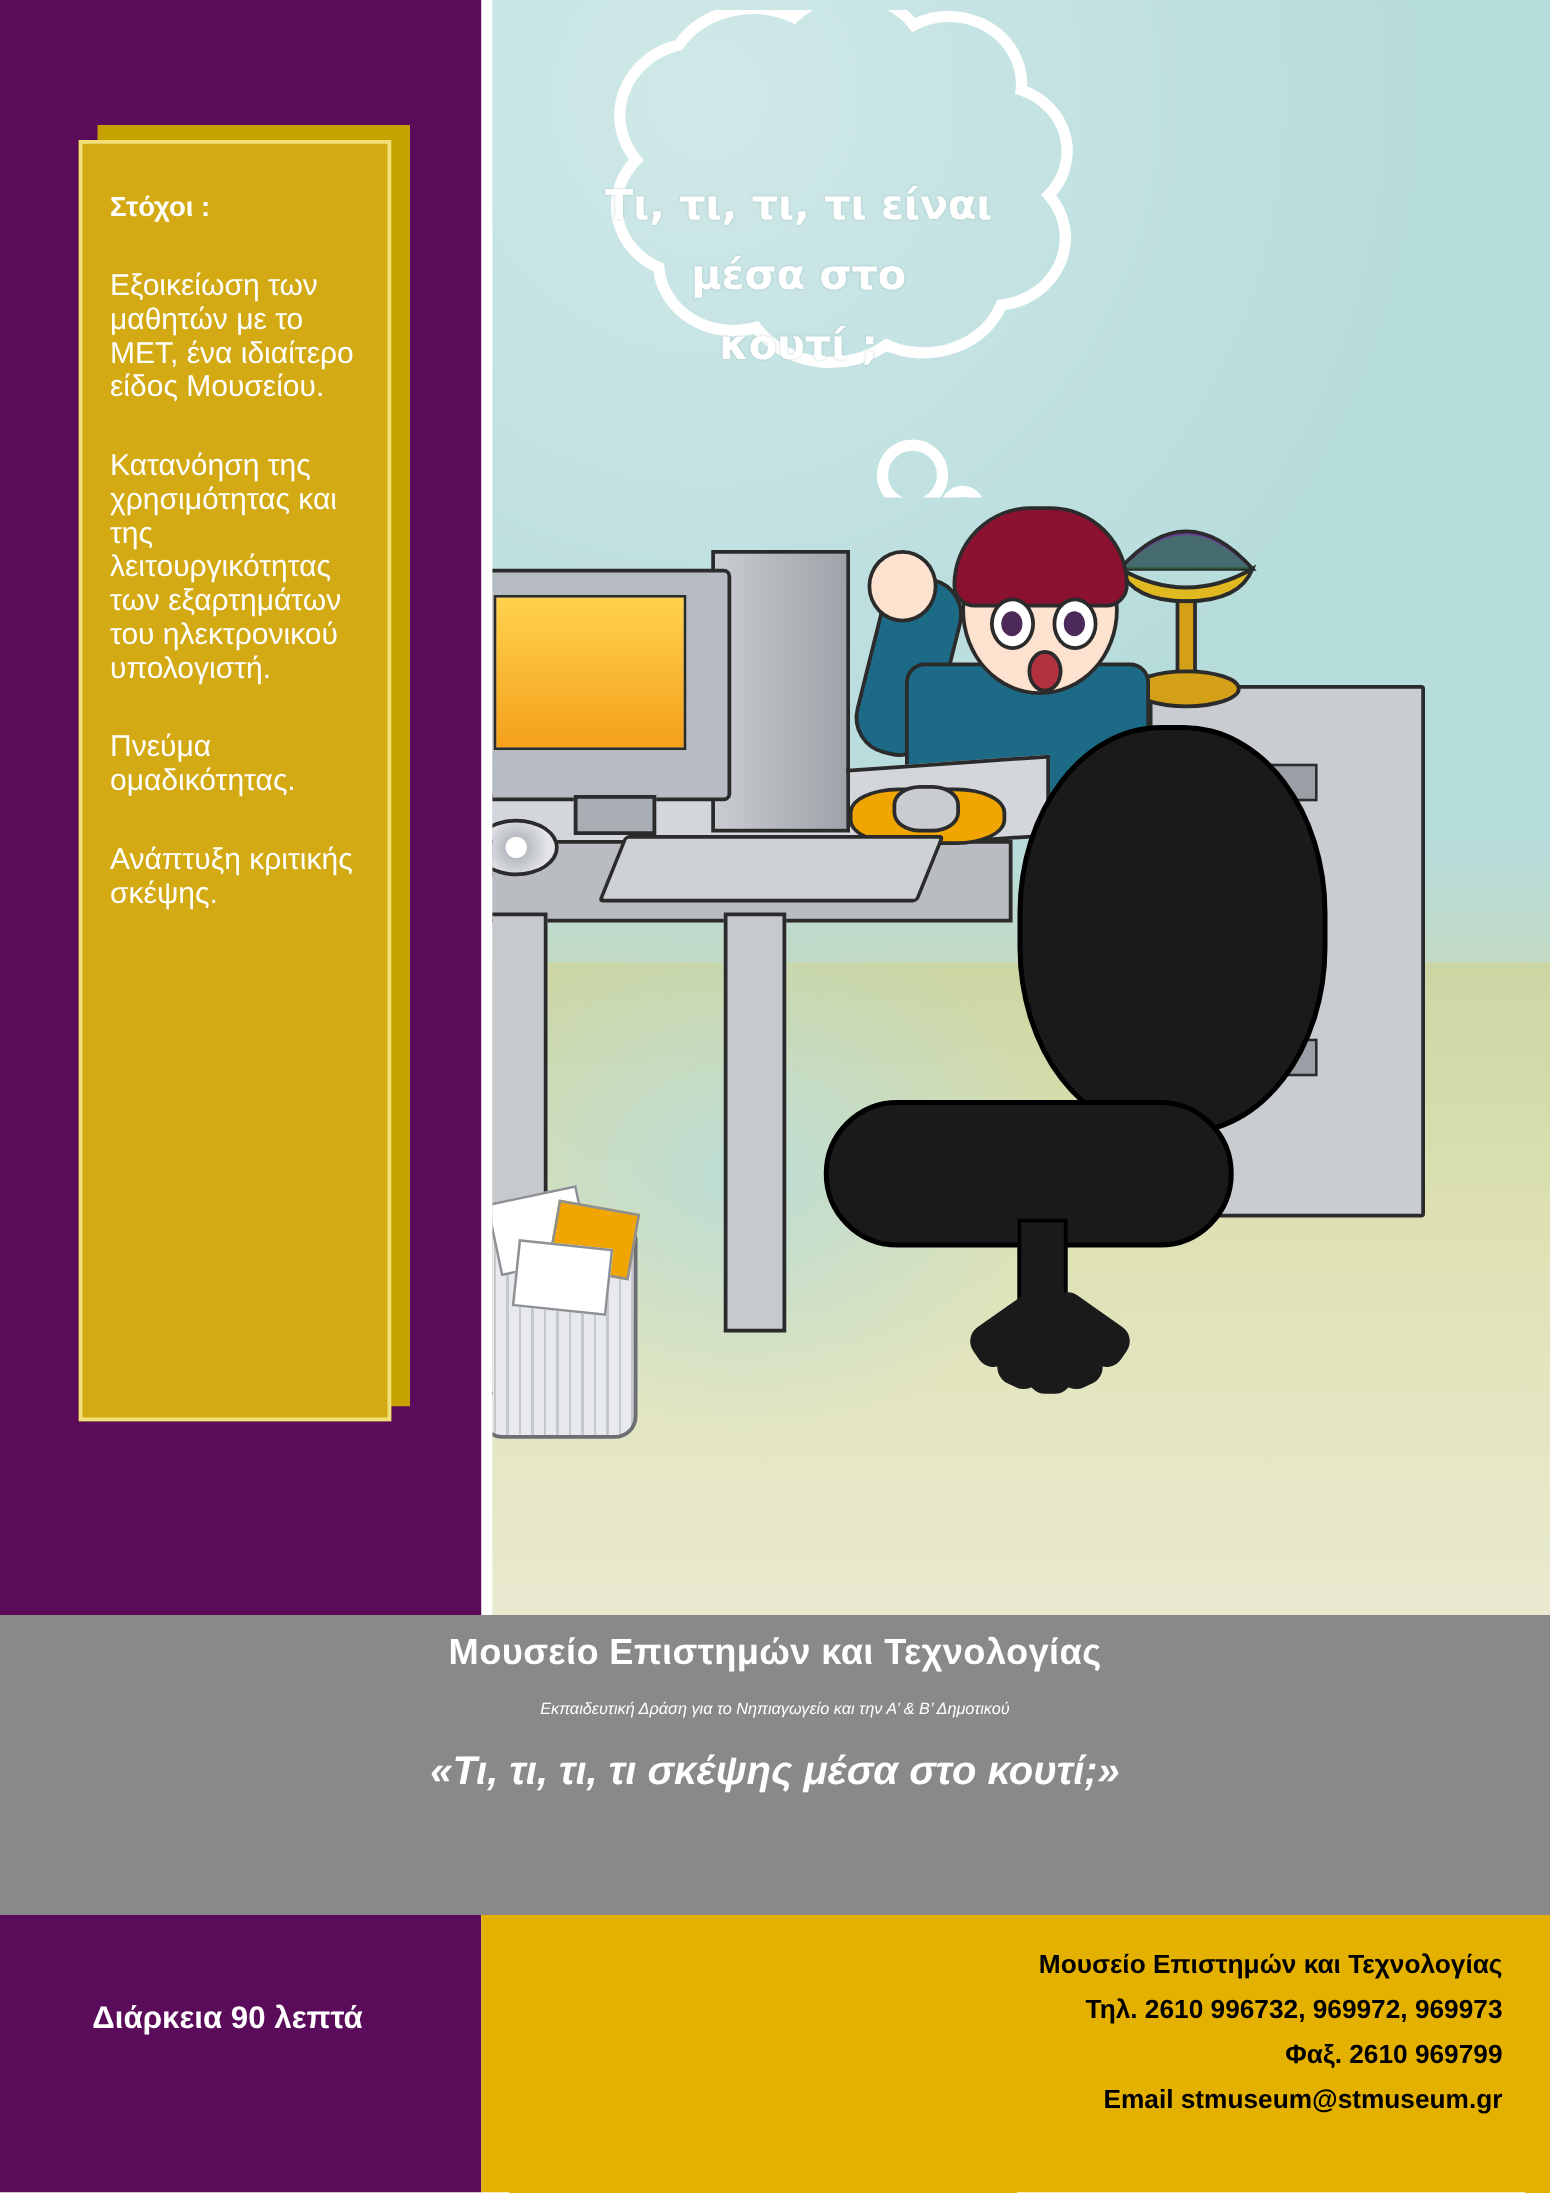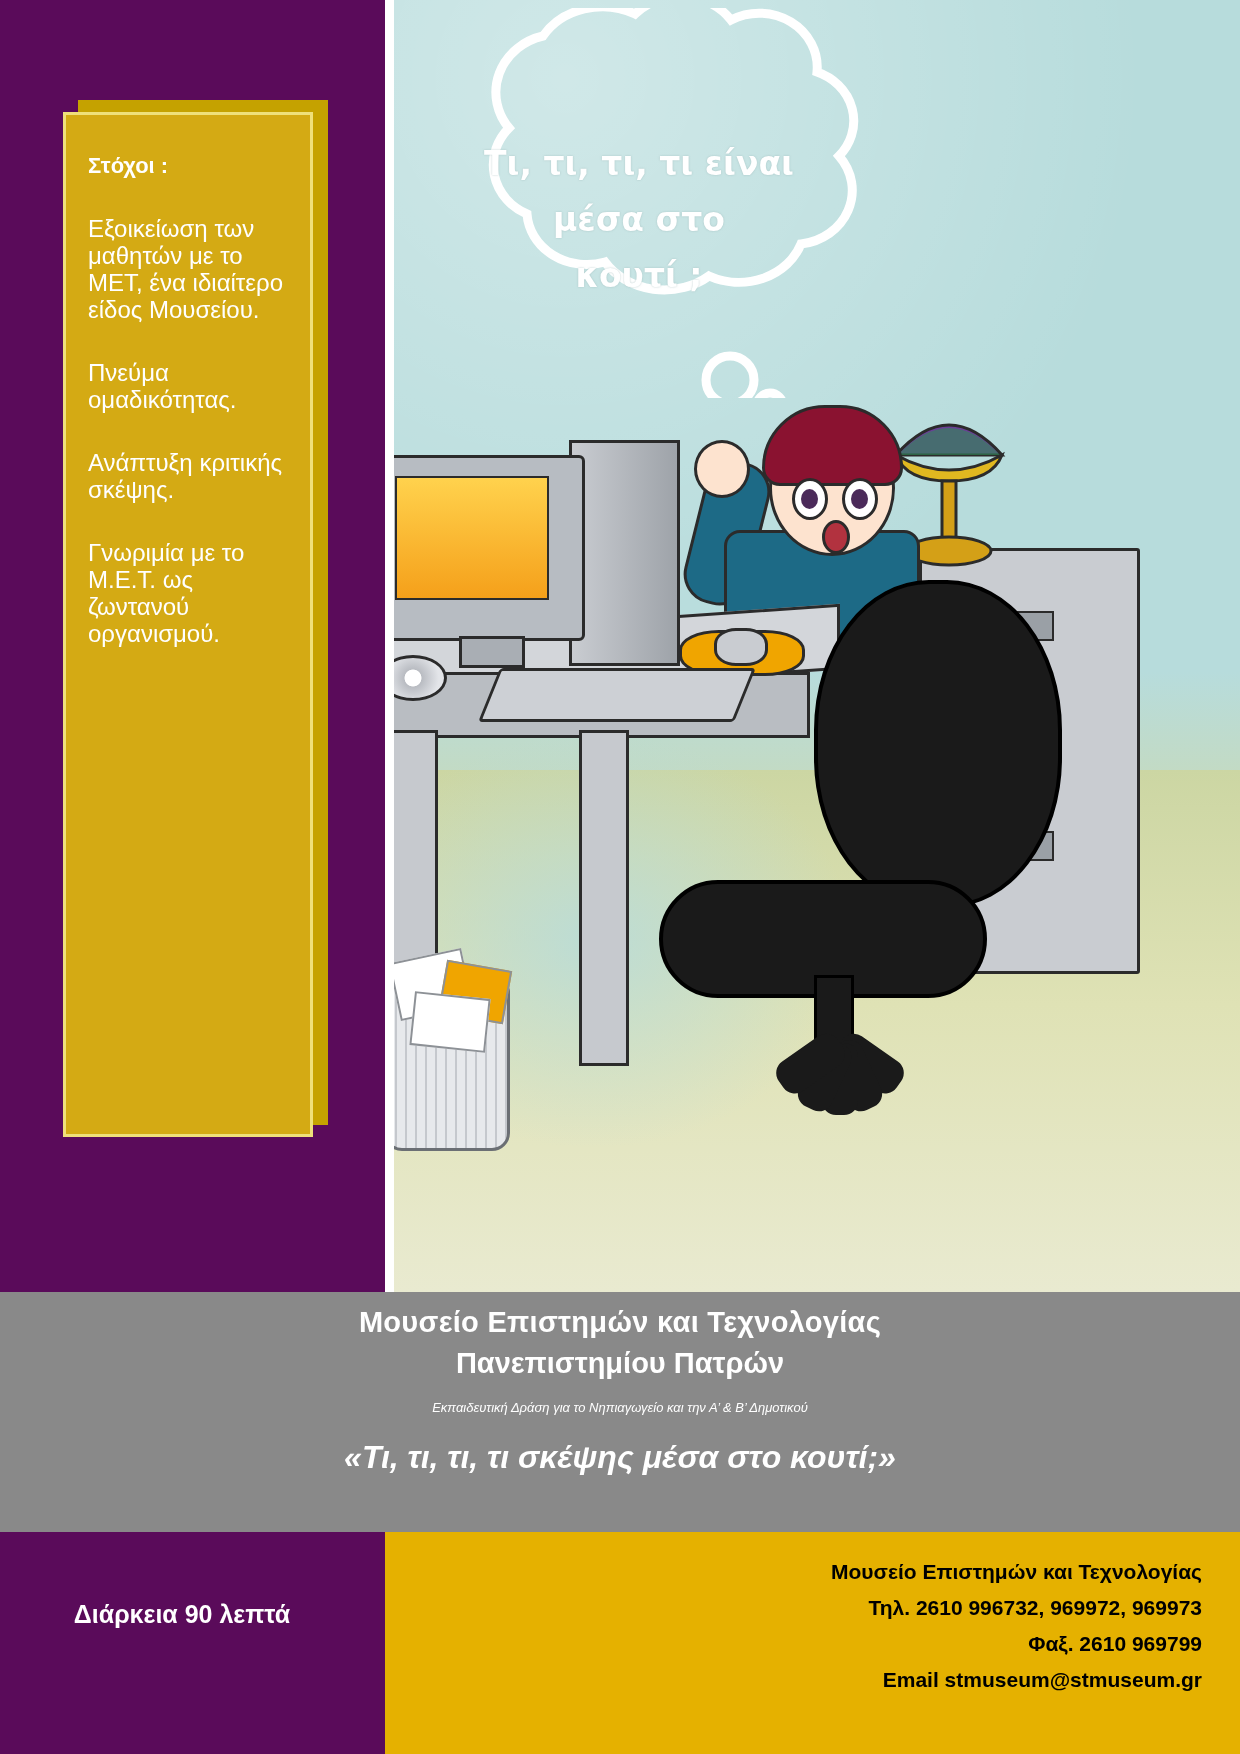--- a/index.html
+++ b/index.html
@@ -396,29 +396,28 @@
       <div class="bin"></div>
       <div class="paper" style="left:0px; top:955px; width:70px; height:55px; transform:rotate(-12deg)"></div>
       <div class="paper" style="left:48px; top:965px; width:62px; height:50px; transform:rotate(10deg); background:#f0a500;"></div>
       <div class="paper" style="left:18px; top:995px; width:72px; height:50px; transform:rotate(6deg)"></div>
     </div>
 
     <div class="objectives-shadow"></div>
     <div class="objectives">
       <div class="obj-title">Στόχοι :</div>
       <div class="obj-item">Εξοικείωση των μαθητών με το ΜΕΤ, ένα ιδιαίτερο είδος Μουσείου.</div>
+      <div class="obj-item">Κατανόηση  της χρησιμότητας και της λειτουργικότητας των εξαρτημάτων του ηλεκτρονικού υπολογιστή.</div>
       <div class="obj-item">Πνεύμα ομαδικότητας.</div>
       <div class="obj-item">Ανάπτυξη κριτικής σκέψης.</div>
-      <div class="obj-item">Γνωριμία με το Μ.Ε.Τ. ως ζωντανού οργανισμού.</div>
     </div>
   </div>
 
   <div class="grey-band">
     <div class="gb-line1">Μουσείο Επιστημών και Τεχνολογίας</div>
-    <div class="gb-line2">Πανεπιστημίου Πατρών</div>
     <div class="gb-sub">Εκπαιδευτική Δράση για το Νηπιαγωγείο και την Α’ &amp; Β’ Δημοτικού</div>
     <div class="gb-title">«Τι, τι, τι, τι σκέψης μέσα στο κουτί;»</div>
   </div>
 
   <div class="bottom-band">
     <div class="bb-purple">
       <div class="duration">Διάρκεια  90 λεπτά</div>
     </div>
     <div class="bb-gold">
       <div class="contact">

